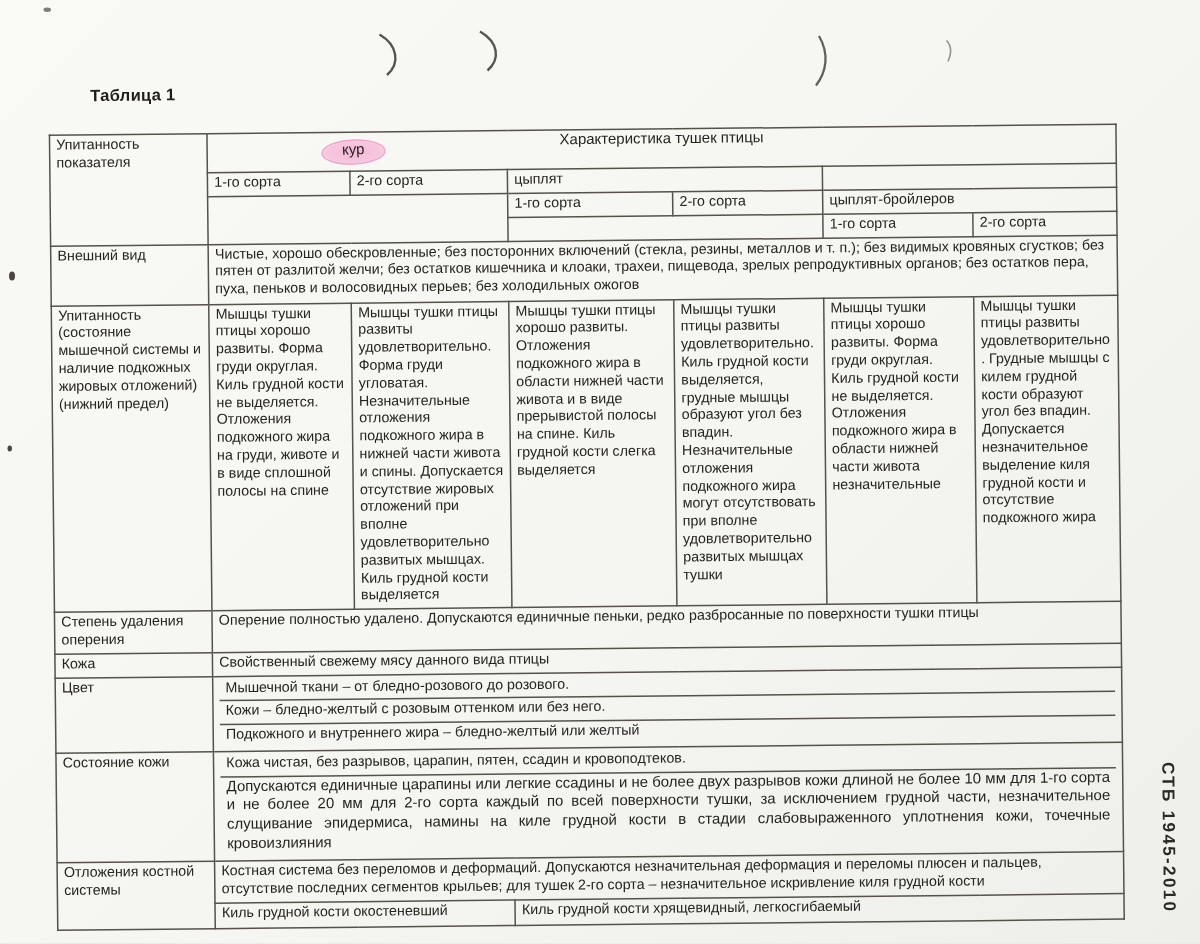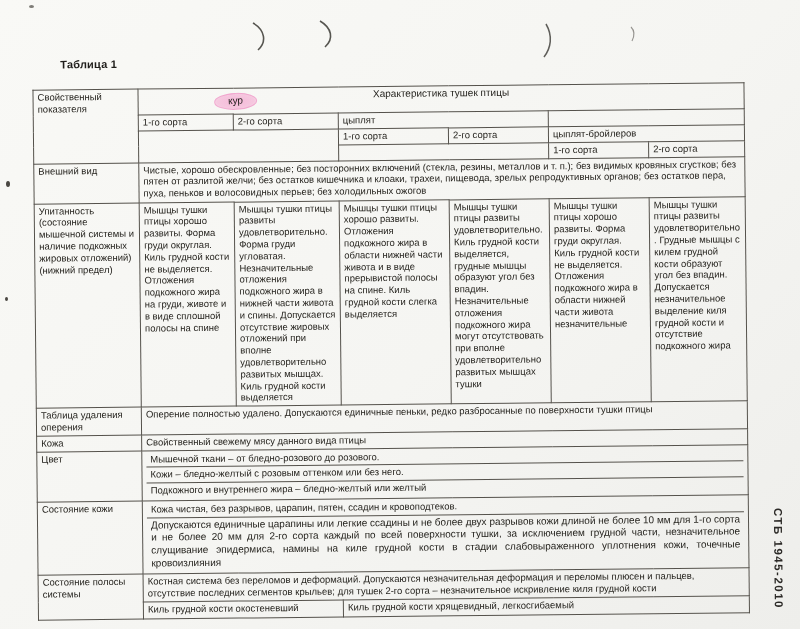--- a/index.html
+++ b/index.html
@@ -89,21 +89,21 @@
         <col style="width:105px">
           <col style="width:95px">
           <col style="width:105px">
         <col style="width:110px">
           <col style="width:100px">
           <col style="width:100px">
           <col style="width:96px">
       </colgroup>
       <thead>
         <tr class="h1">
-          <th class="namehead" rowspan="4">Свойственный показателя</th>
+          <th class="namehead" rowspan="4">Упитанность показателя</th>
           <th class="tophead" colspan="6">
             <span class="kur">кур</span>
             <span class="charh">Характеристика тушек птицы</span>
           </th>
         </tr>
         <tr class="h2">
           <td class="hc">1-го сорта</td>
           <td class="hc">2-го сорта</td>
           <td class="hc" colspan="2">цыплят</td>
           <td class="hc" colspan="2"></td>
@@ -128,21 +128,21 @@
         <tr class="r-fat">
           <th class="lab">Упитанность (состояние мышечной системы и наличие подкожных жировых отложений) (нижний предел)</th>
           <td class="fat">Мышцы тушки птицы хорошо развиты. Форма груди округлая. Киль грудной кости не выделяется. Отложения подкожного жира на груди, животе и в виде сплошной полосы на спине</td>
           <td class="fat">Мышцы тушки птицы развиты удовлетворительно. Форма груди угловатая. Незначительные отложения подкожного жира в нижней части живота и спины. Допускается отсутствие жировых отложений при вполне удовлетворительно развитых мышцах. Киль грудной кости выделяется</td>
           <td class="fat">Мышцы тушки птицы хорошо развиты. Отложения подкожного жира в области нижней части живота и в виде прерывистой полосы на спине. Киль грудной кости слегка выделяется</td>
           <td class="fat">Мышцы тушки птицы развиты удовлетворительно. Киль грудной кости выделяется, грудные мышцы образуют угол без впадин. Незначительные отложения подкожного жира могут отсутствовать при вполне удовлетворительно развитых мышцах тушки</td>
           <td class="fat">Мышцы тушки птицы хорошо развиты. Форма груди округлая. Киль грудной кости не выделяется. Отложения подкожного жира в области нижней части живота незначительные</td>
           <td class="fat">Мышцы тушки птицы развиты удовлетворительно. Грудные мышцы с килем грудной кости образуют угол без впадин. Допускается незначительное выделение киля грудной кости и отсутствие подкожного жира</td>
         </tr>
         <tr class="r-pluck">
-          <th class="lab">Таблица удаления оперения</th>
+          <th class="lab">Степень удаления оперения</th>
           <td class="para" colspan="6">Оперение полностью удалено. Допускаются единичные пеньки, редко разбросанные по поверхности тушки птицы</td>
         </tr>
         <tr class="r-smell">
           <th class="lab">Кожа</th>
           <td class="para" colspan="6">Свойственный свежему мясу данного вида птицы</td>
         </tr>
         <tr>
           <th class="lab">Цвет</th>
           <td class="sub" colspan="6">
             <div class="subrow">Мышечной ткани – от бледно-розового до розового.</div>
@@ -151,21 +151,21 @@
           </td>
         </tr>
         <tr>
           <th class="lab">Состояние кожи</th>
           <td class="sub" colspan="6">
             <div class="subrow">Кожа чистая, без разрывов, царапин, пятен, ссадин и кровоподтеков.</div>
             <div class="subrow bt para">Допускаются единичные царапины или легкие ссадины и не более двух разрывов кожи длиной не более 10 мм для 1-го сорта и не более 20 мм для 2-го сорта каждый по всей поверхности тушки, за исключением грудной части, незначительное слущивание эпидермиса, намины на киле грудной кости в стадии слабовыраженного уплотнения кожи, точечные кровоизлияния</div>
           </td>
         </tr>
         <tr class="r-bone1">
-          <th class="lab" rowspan="2">Состояние полосы системы</th>
+          <th class="lab" rowspan="2">Отложения костной системы</th>
           <td class="para" colspan="6">Костная система без переломов и деформаций. Допускаются незначительная деформация и переломы плюсен и пальцев, отсутствие последних сегментов крыльев; для тушек 2-го сорта – незначительное искривление киля грудной кости</td>
         </tr>
         <tr class="r-bone2">
           <td colspan="2">Киль грудной кости окостеневший</td>
           <td colspan="4">Киль грудной кости хрящевидный, легкосгибаемый</td>
         </tr>
       </tbody>
     </table>
 
     <div class="side">СТБ 1945-2010</div>

